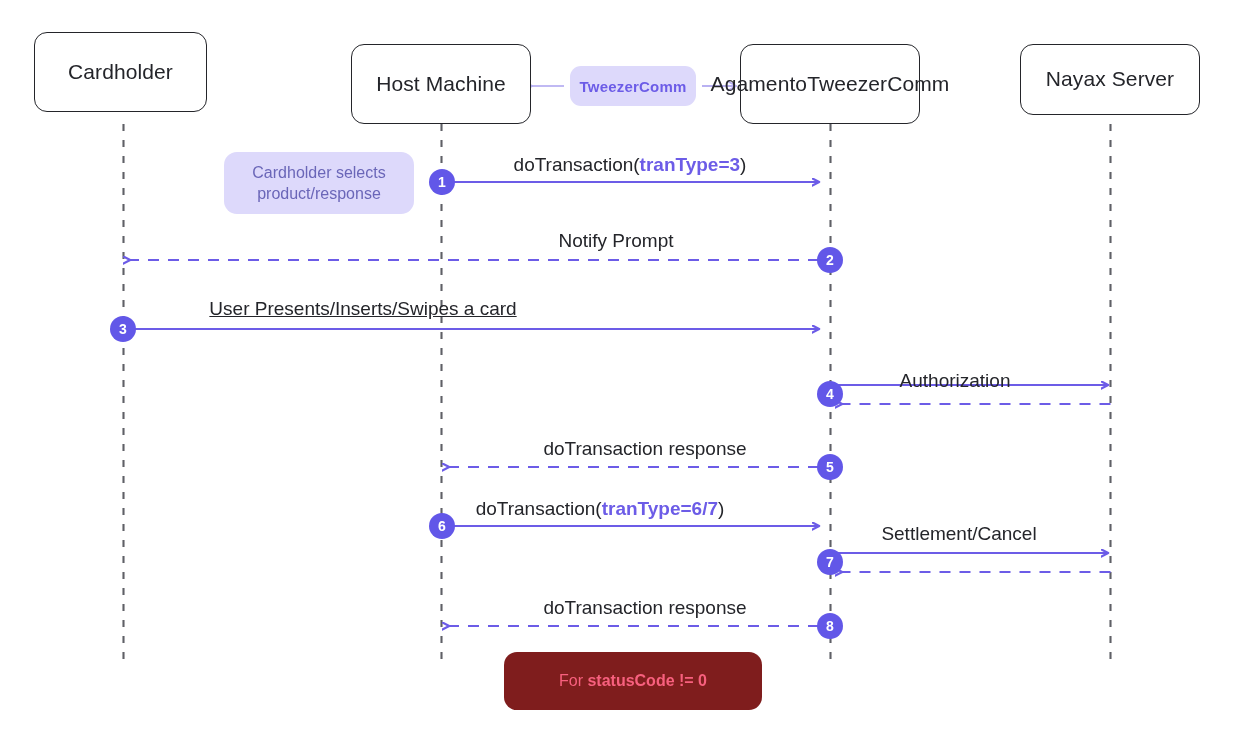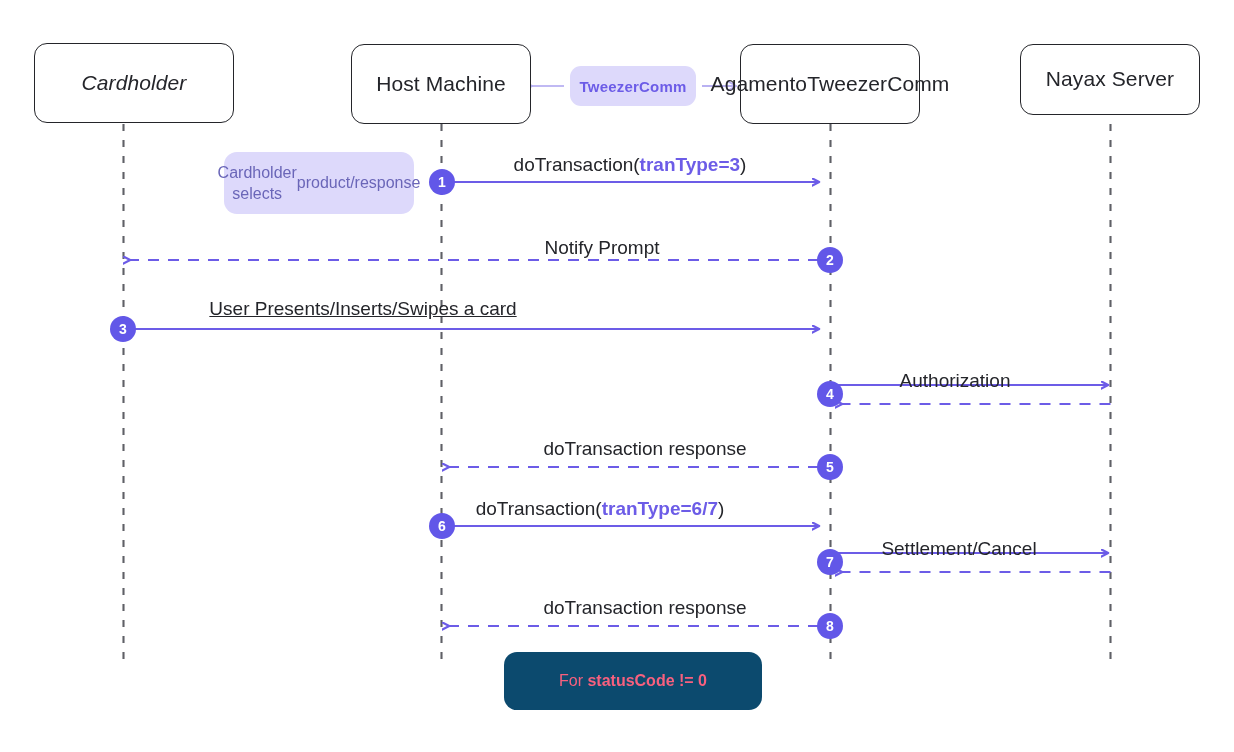--- a/index.html
+++ b/index.html
@@ -42,33 +42,33 @@
     line-height: 1.25;
     letter-spacing: 0.1px;
   }
 
   
   .note {
     position: absolute;
     box-sizing: border-box;
     border-radius: 13px;
     display: flex;
-    flex-direction: row;
+    flex-direction: column;
     align-items: center;
     justify-content: center;
     text-align: center;
     line-height: 1.32;
   }
   .note.lavender {
     background: #ddd9fb;
     color: #6a66b8;
     font-size: 16px;
   }
   .note.pink {
-    background: #0c4a6e;
+    background: #7f1d1d;
     color: #f8607e;
     font-size: 16px;
   }
   .note .strong { font-weight: bold; }
 
   
   .chip {
     position: absolute;
     box-sizing: border-box;
     border-radius: 11px;
@@ -157,21 +157,21 @@
 
       <line x1="441.5" y1="526" x2="819" y2="526" marker-end="url(#ah-solid)"></line>
 
       <line x1="830.5" y1="553" x2="1108" y2="553" marker-end="url(#ah-solid)"></line>
       <line x1="1110.5" y1="572" x2="842" y2="572" stroke-dasharray="11 9" marker-end="url(#ah-solid-l)"></line>
 
       <line x1="819" y1="626" x2="449" y2="626" stroke-dasharray="11 9" marker-end="url(#ah-solid-l)"></line>
     </g>
   </svg>
 
-  <div class="actor-box" style="left:34px; top:43px; width:200px; height:80px;font-style:italic;">
+  <div class="actor-box" style="left:34px; top:32px; width:173px; height:80px;">
     <span>Cardholder</span>
   </div>
 
   <div class="actor-box" style="left:351px; top:44px; width:180px; height:80px;text-align:right;">
     <span>Host Machine</span>
   </div>
 
   <div class="actor-box" style="left:740px; top:44px; width:180px; height:80px; flex-direction:row;">
     <span>Agamento</span>
     <span>TweezerComm</span>
@@ -193,33 +193,33 @@
   <div class="note pink" style="left:504px; top:652px; width:258px; height:58px;">
     <span>
       <span>For </span><span class="strong">statusCode != 0</span>
     </span>
   </div>
 
   <div class="msg-label center" style="left:630px; top:155px;">
     <span>doTransaction(</span><span class="accent">tranType=3</span><span>)</span>
   </div>
 
-  <div class="msg-label center" style="left:602px; top:231px;margin-top:7px;">Notify Prompt</div>
+  <div class="msg-label center" style="left:616px; top:231px;">Notify Prompt</div>
 
   <div class="msg-label center" style="left:363px; top:299px;text-decoration:underline;">User Presents/Inserts/Swipes a card</div>
 
   <div class="msg-label center" style="left:955px; top:359px;margin-top:12px;">Authorization</div>
 
   <div class="msg-label center" style="left:645px; top:439px;">doTransaction response</div>
 
   <div class="msg-label center" style="left:600px; top:499px;text-align:right;">
     <span>doTransaction(</span><span class="accent">tranType=6/7</span><span>)</span>
   </div>
 
-  <div class="msg-label center" style="left:959px; top:539px;">Settlement/Cancel</div>
+  <div class="msg-label center" style="left:959px; top:524px;">Settlement/Cancel</div>
 
   <div class="msg-label center" style="left:645px; top:598px;">doTransaction response</div>
 
   <div class="badge" style="left:429px; top:169px;">
     <span>1</span>
   </div>
   <div class="badge" style="left:817px; top:247px;">
     <span>2</span>
   </div>
   <div class="badge" style="left:110px; top:316px;">

